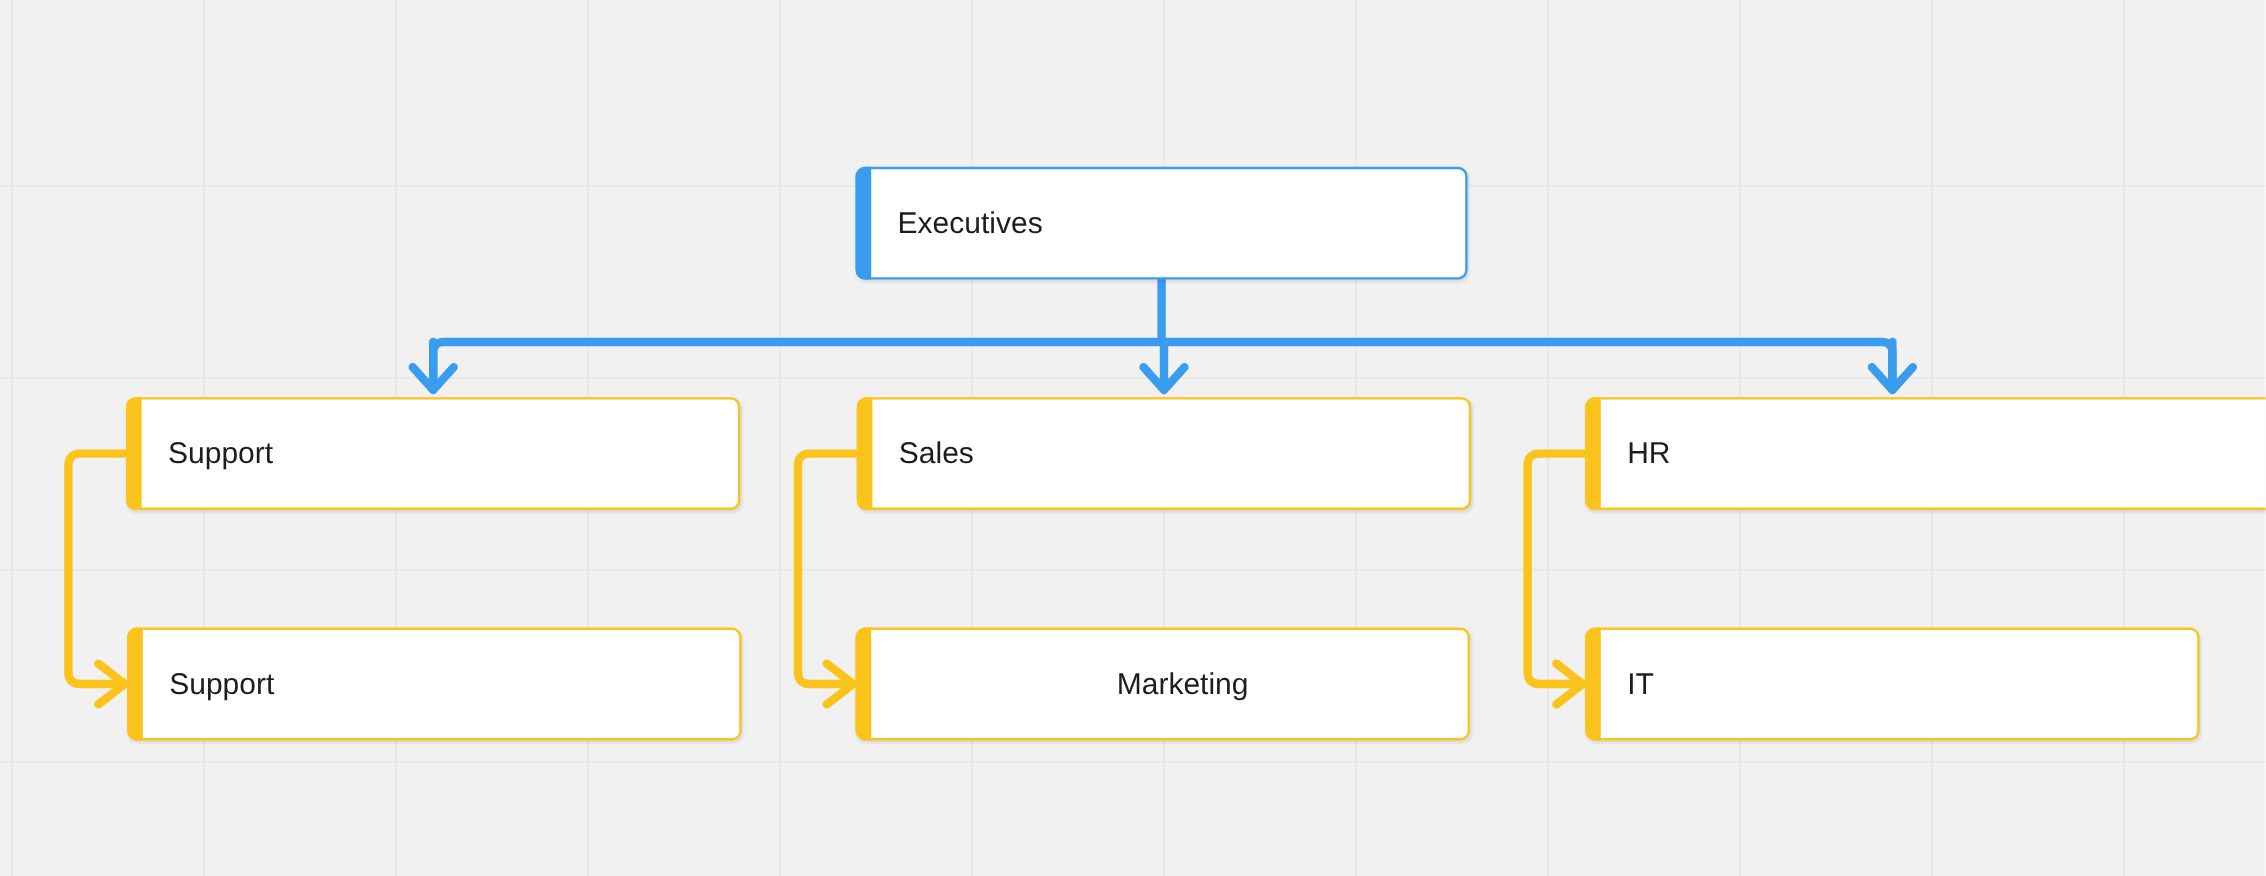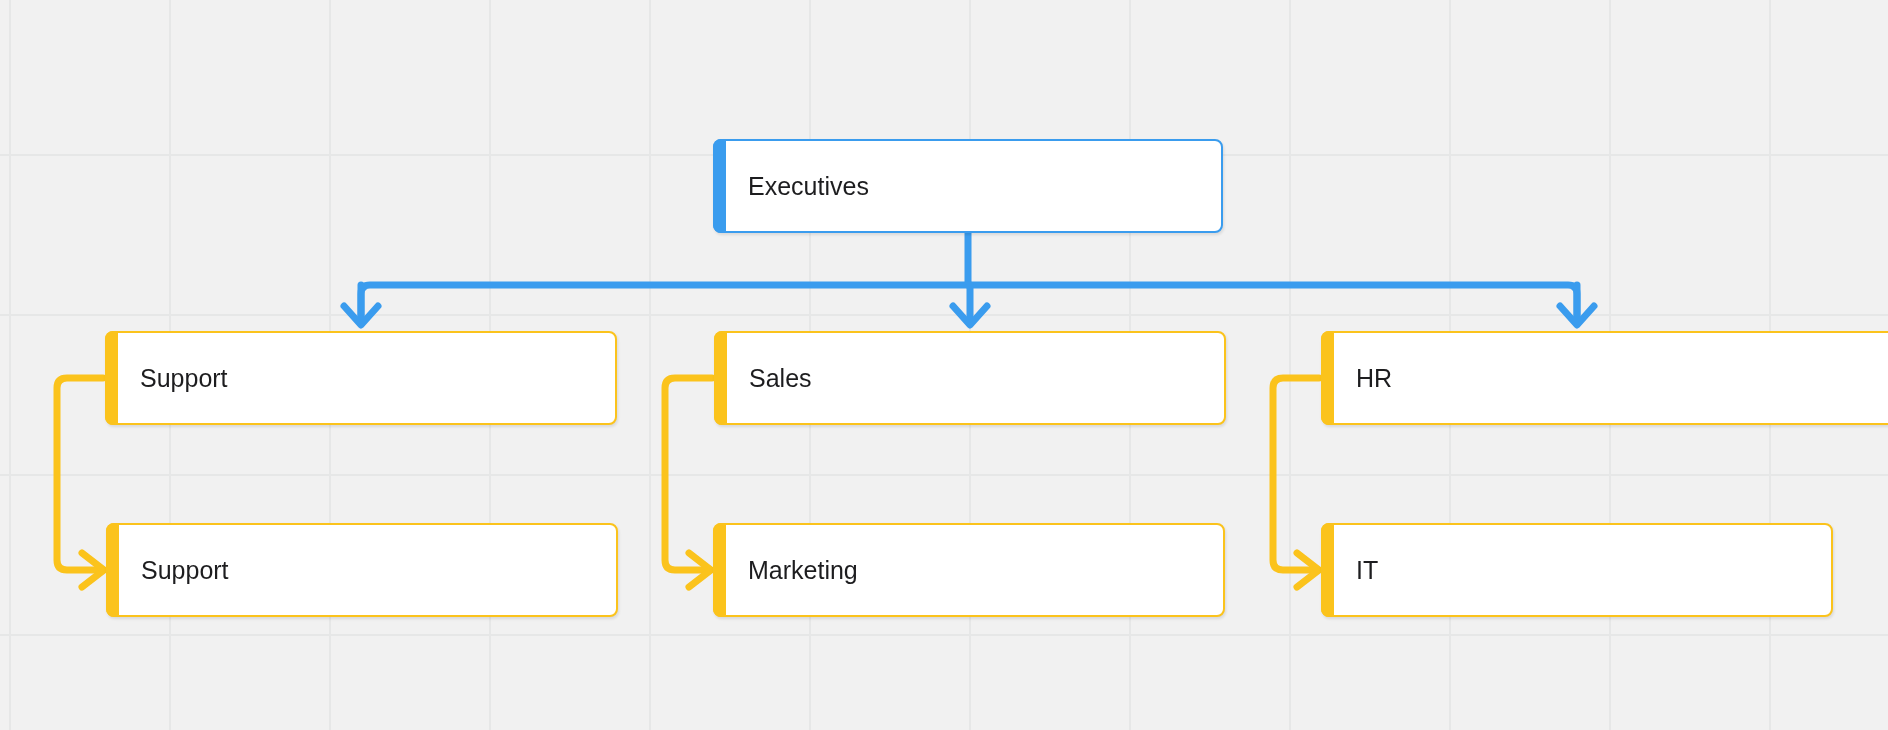--- a/index.html
+++ b/index.html
@@ -98,21 +98,21 @@
       <span class="label">Sales</span>
     </div>
     <div class="node" style="left: 1321px; top: 331px; width: 600px; height: 94px; border-color: rgb(251, 195, 28);">
       <div class="accent" style="background: rgb(251, 195, 28);"></div>
       <span class="label">HR</span>
     </div>
     <div class="node" style="left: 106px; top: 523px; width: 512px; height: 94px; border-color: rgb(251, 195, 28);">
       <div class="accent" style="background: rgb(251, 195, 28);"></div>
       <span class="label">Support</span>
     </div>
-    <div class="node" style="left: 713px; top: 523px; width: 512px; height: 94px; border-color: rgb(251, 195, 28);">
+    <div class="node" style="left: 713px; top: 523px; width: 512px; height: 94px; border-color: rgb(251, 195, 28); justify-content: center;">
       <div class="accent" style="background: rgb(251, 195, 28);"></div>
       <span class="label">Marketing</span>
     </div>
     <div class="node" style="left: 1321px; top: 523px; width: 512px; height: 94px; border-color: rgb(251, 195, 28); text-align: right;">
       <div class="accent" style="background: rgb(251, 195, 28);"></div>
       <span class="label">IT</span>
     </div>
   </div>
 
 </body></html>

